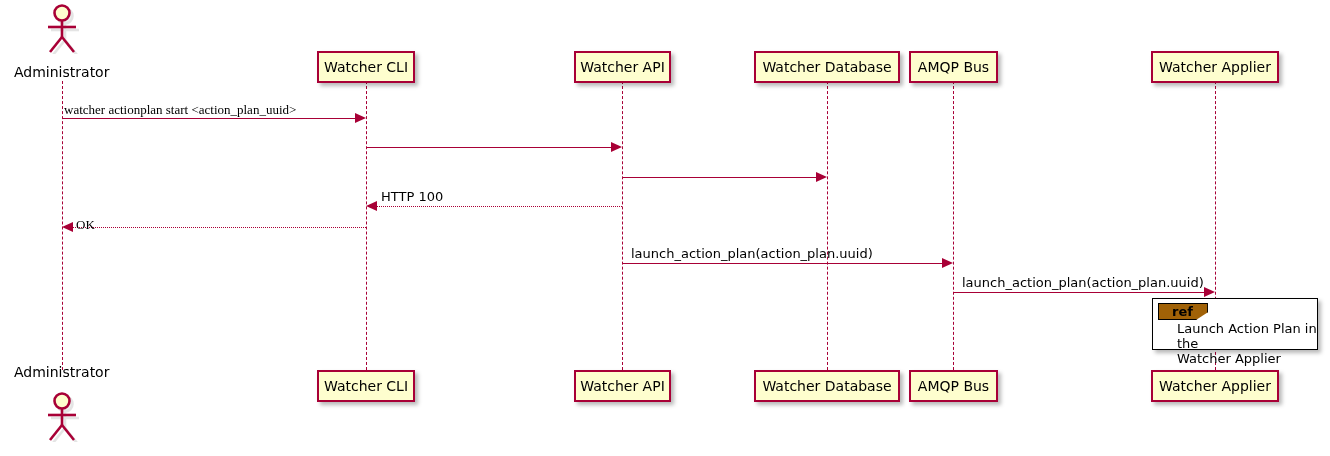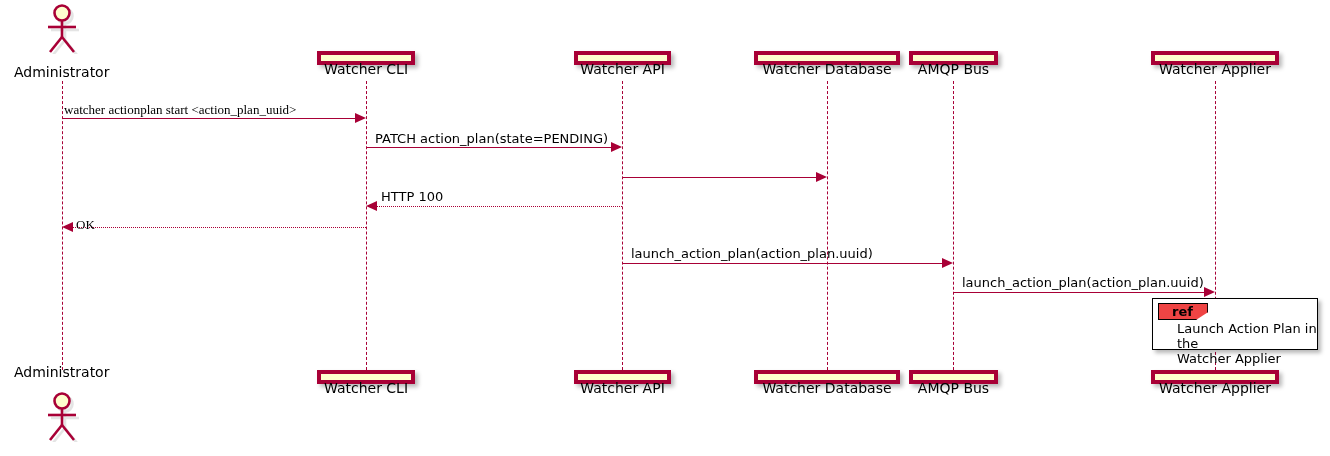--- a/index.html
+++ b/index.html
@@ -23,24 +23,24 @@
     position: absolute;
     width: 0;
     border-left: 1px dashed #A80036;
     z-index: 1;
   }
 
   
   .participant {
     position: absolute;
     background: #FEFECE;
-    border: 4px solid #ec4899;
+    border: 2px solid #ec4899;
     box-shadow: 3px 3px 4px rgba(0,0,0,0.28);
     box-sizing: border-box;
-    height: 14px;
+    height: 32px;
     line-height: 28px;
     text-align: center;
     font-size: 14px;
     color: #000000;
     white-space: nowrap;
     z-index: 3;
   }
 
   
   .actor {
@@ -183,33 +183,32 @@
     <div class="participant" style="left: 754px; width: 146px; top: 370px; background: rgb(254, 254, 206); border-color: rgb(168, 0, 54);">Watcher Database</div>
     <div class="participant" style="left: 909px; width: 89px; top: 51px; background: rgb(254, 254, 206); border-color: rgb(168, 0, 54);">AMQP Bus</div>
     <div class="participant" style="left: 909px; width: 89px; top: 370px; background: rgb(254, 254, 206); border-color: rgb(168, 0, 54);">AMQP Bus</div>
     <div class="participant" style="left: 1151px; width: 128px; top: 51px; background: rgb(254, 254, 206); border-color: rgb(168, 0, 54);">Watcher Applier</div>
     <div class="participant" style="left: 1151px; width: 128px; top: 370px; background: rgb(254, 254, 206); border-color: rgb(168, 0, 54);">Watcher Applier</div>
     <div class="msg-line" style="left: 62px; width: 295px; top: 118px; border-top-color: rgb(168, 0, 54);"></div>
     <div class="arrowhead right" style="left: 355px; top: 113px; border-left-color: rgb(168, 0, 54);"></div>
     <div class="msg-label" style="left: 64px; top: 102px; font-family: Liberation Serif, serif;">watcher actionplan start &lt;action_plan_uuid&gt;</div>
     <div class="msg-line" style="left: 366px; width: 247px; top: 147px; border-top-color: rgb(168, 0, 54);"></div>
     <div class="arrowhead right" style="left: 611px; top: 142px; border-left-color: rgb(168, 0, 54);"></div>
-    <div class="msg-label" style="left: 375px; top: 131px;">PATCH action_plan(state=PENDING)</div>
     <div class="msg-line" style="left: 622px; width: 196px; top: 177px; border-top-color: rgb(168, 0, 54);"></div>
     <div class="arrowhead right" style="left: 816px; top: 172px; border-left-color: rgb(168, 0, 54);"></div>
     <div class="msg-line dotted" style="left: 375px; width: 247px; top: 206px; border-top-color: rgb(168, 0, 54);"></div>
     <div class="arrowhead left" style="left: 366px; top: 201px; border-right-color: rgb(168, 0, 54);"></div>
     <div class="msg-label" style="left: 381px; top: 189px;">HTTP 100</div>
     <div class="msg-line dotted" style="left: 71px; width: 295px; top: 227px; border-top-color: rgb(168, 0, 54);"></div>
     <div class="arrowhead left" style="left: 62px; top: 222px; border-right-color: rgb(168, 0, 54);"></div>
     <div class="msg-label" style="left: 76px; top: 217px; font-family: Liberation Serif, serif;">OK</div>
     <div class="msg-line" style="left: 622px; width: 322px; top: 263px; border-top-color: rgb(168, 0, 54);"></div>
     <div class="arrowhead right" style="left: 942px; top: 258px; border-left-color: rgb(168, 0, 54);"></div>
     <div class="msg-label" style="left: 631px; top: 246px;">launch_action_plan(action_plan.uuid)</div>
     <div class="msg-line" style="left: 953px; width: 253px; top: 292px; border-top-color: rgb(168, 0, 54);"></div>
     <div class="arrowhead right" style="left: 1204px; top: 287px; border-left-color: rgb(168, 0, 54);"></div>
     <div class="msg-label" style="left: 962px; top: 275px;">launch_action_plan(action_plan.uuid)</div>
     <div class="ref-box" style="left: 1152px; top: 298px; width: 166px; height: 52px; border-color: rgb(0, 0, 0);">
-      <div class="ref-header" style="background: #ef4444; padding-left: 13px;">ref</div>
+      <div class="ref-header" style="background: #a16207; padding-left: 13px;">ref</div>
       <div class="ref-body" style="width: 154px;">Launch Action Plan in the
 Watcher Applier</div>
     </div>
   </div>
 
 </body></html>

